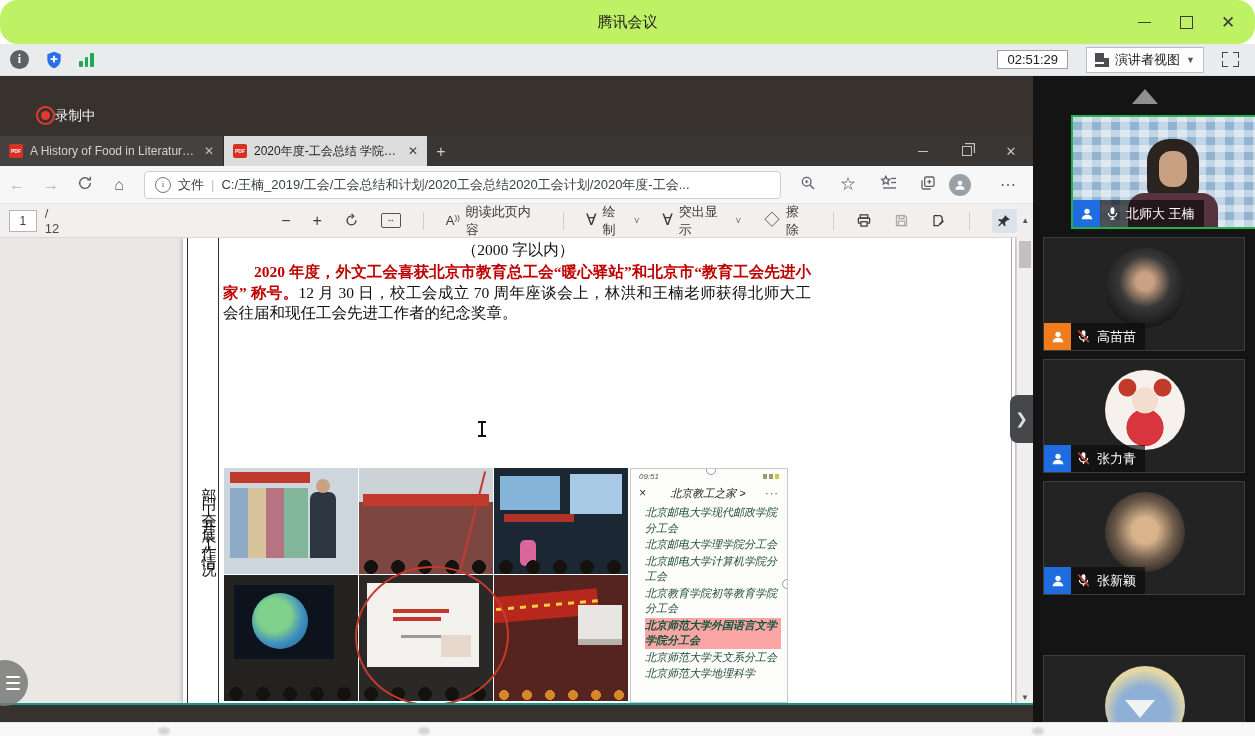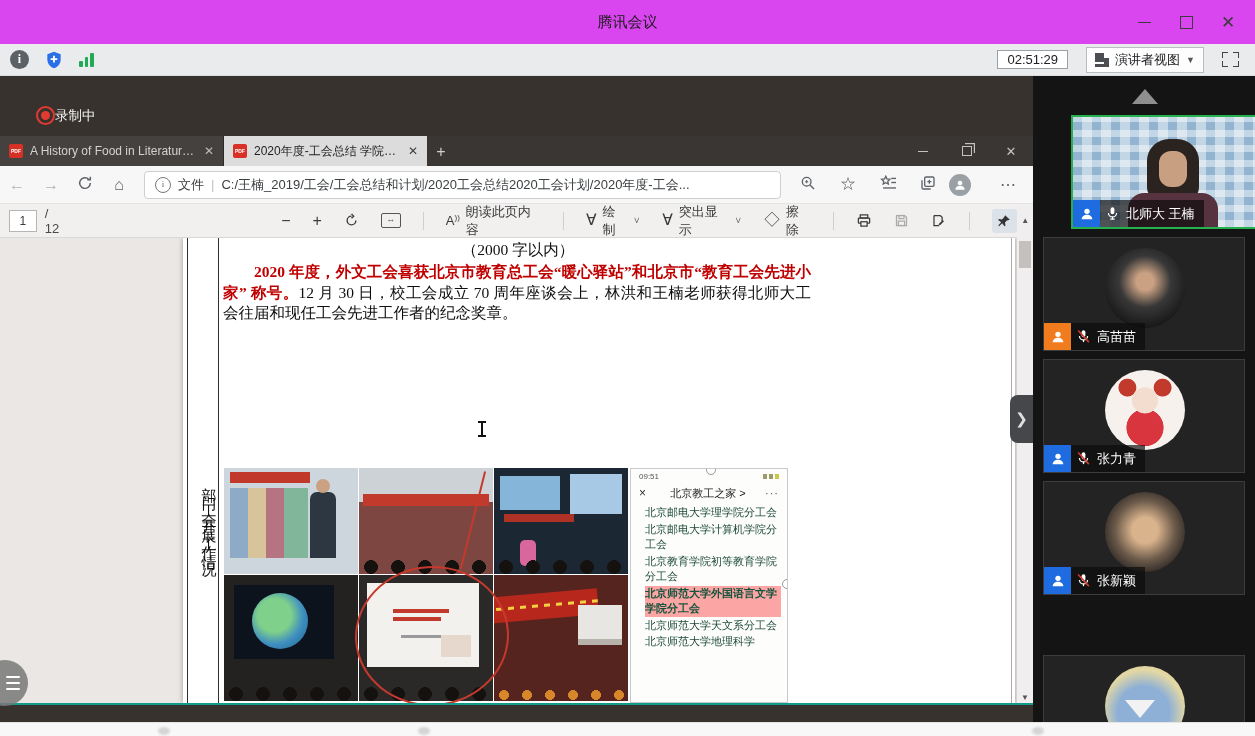--- a/index.html
+++ b/index.html
@@ -1,20 +1,20 @@
 <!DOCTYPE html>
 <html lang="zh"><head>
 <meta charset="utf-8">
 <style>
   html,body{margin:0;padding:0;background:#000;}
   .app{position:relative;width:1255px;height:736px;overflow:hidden;background:#fff;
        font-family:"Liberation Sans",sans-serif;-webkit-font-smoothing:antialiased;}
 
   
-  .titlebar{position:absolute;left:0;top:0;width:1255px;height:44px;background:#d946ef;}
+  .titlebar{position:absolute;left:0;top:0;width:1255px;height:44px;background:#bef264;border-radius:18px;}
   .titlebar .title{position:absolute;left:0;right:0;top:0;height:44px;line-height:44px;
        text-align:center;font-size:15px;color:#1b1b1b;}
   .win-controls{position:absolute;right:6px;top:0;height:44px;display:flex;align-items:center;}
   .win-btn{width:42px;height:44px;display:flex;align-items:center;justify-content:center;color:#3c3c3c;}
   .win-min{width:13px;height:0;border-top:1.6px solid #3c3c3c;}
   .win-max{width:11px;height:11px;border:1.6px solid #3c3c3c;}
   .win-x{font-size:17px;line-height:1;color:#3c3c3c;}
 
   
   .meetbar{position:absolute;left:0;top:44px;width:1255px;height:32px;background:#e9ebed;
@@ -106,21 +106,21 @@
   .sidecol{position:absolute;left:5px;top:237px;width:30px;text-align:center;
        writing-mode:vertical-rl;text-orientation:upright;letter-spacing:8.5px;
        font-family:"Liberation Serif","DejaVu Serif",serif;font-size:15px;color:#111;}
   .content{position:absolute;left:38px;top:0;width:594px;color:#0e0e0e;
        font-family:"Liberation Serif","DejaVu Serif",serif;font-size:15.5px;line-height:20.8px;}
   .subtitle{text-align:center;margin:2px 0 0 0;}
   .para{margin:1px 4px 0 2px;text-align:justify;text-indent:2em;}
   .redtext{color:#c00000;font-weight:bold;}
 
   
-  .images{position:absolute;left:41px;top:230px;width:566px;height:235px;overflow:visible;}
+  .images{position:absolute;left:41px;top:230px;width:566px;height:235px;overflow:visible;font-style:italic;}
   .photos{position:absolute;left:0;top:0;width:404px;display:grid;
        grid-template-columns:134px 134px 134px;grid-template-rows:106px 126px;gap:1px;background:#fff;}
   .ph{position:relative;overflow:hidden;}
   .heads{position:absolute;left:0;right:0;bottom:0;height:20px;
        background-image:radial-gradient(circle 7px at 12px 13px,#14110e 98%,transparent);background-size:27px 20px;}
   .p1{background:#cdd6dc;}
   .p1 .banner{position:absolute;left:6px;top:4px;width:80px;height:11px;background:#c0392b;}
   .p1 .wall{position:absolute;left:6px;top:20px;width:78px;height:70px;
        background:linear-gradient(90deg,#7da0c0 0 18px,#d9c08a 18px 36px,#b05a6a 36px 54px,#6fae8a 54px 78px);
        background-size:100% 16px;opacity:.8;}
@@ -502,20 +502,21 @@
                     <i></i>
                     <i class="b"></i>
                   </span>
               </div>
               <div class="p-head">
                 <span class="x">×</span>
                 <span class="t">北京教工之家 &gt;</span>
                 <span class="m">···</span>
               </div>
               <div class="p-list">
+                <div class="p-item">北京邮电大学现代邮政学院分工会</div>
                 <div class="p-item">北京邮电大学理学院分工会</div>
                 <div class="p-item">北京邮电大学计算机学院分工会</div>
                 <div class="p-item">北京教育学院初等教育学院分工会</div>
                 <div class="p-item hl">北京师范大学外国语言文学学院分工会</div>
                 <div class="p-item">北京师范大学天文系分工会</div>
                 <div class="p-item">北京师范大学地理科学</div>
               </div>
               <div class="handle h-top"></div>
               <div class="handle h-right"></div>
             </div>

